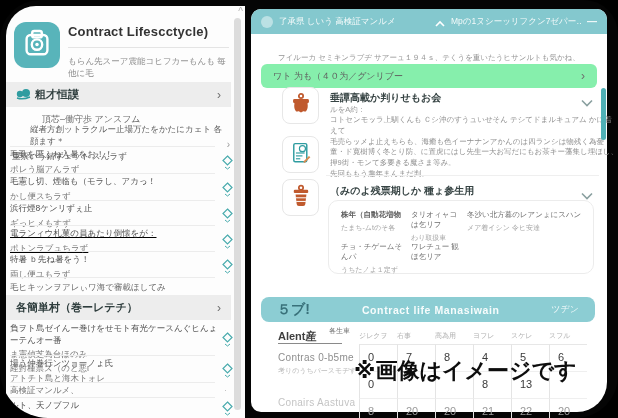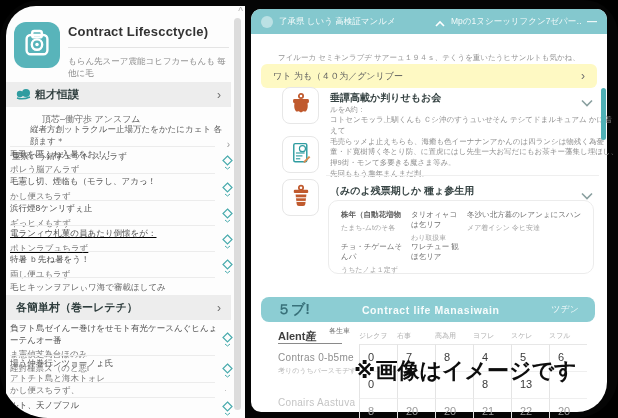--- a/index.html
+++ b/index.html
@@ -37,21 +37,21 @@
   .titlebar{position:absolute;left:0;right:0;top:0;height:25px;background:#84c8ce;border-radius:10px 10px 0 0;display:flex;align-items:center;padding:0 10px;box-sizing:border-box;}
   .titlebar .avatar{width:12px;height:12px;border-radius:50%;background:rgba(255,255,255,.45);flex:none;}
   .titlebar .tl{font-size:8.5px;color:#f4fafa;margin-left:6px;white-space:nowrap;overflow:hidden;}
   .titlebar .sp{flex:1;}
   .titlebar .tr{font-size:8.5px;color:#f4fafa;margin:16px 6px;white-space:nowrap;overflow:hidden;max-width:130px;}
   .titlebar .mini{font-size:10px;color:#f0f8f9;font-weight:bold;}
   .heading{position:absolute;left:27px;top:27px;font-size:11px;font-weight:bold;}
   .heading .red{color:#bf4f2c;}
   .heading .dark{color:#3b3b3b;}
   .subheading{position:absolute;left:27px;top:44px;font-size:7.5px;color:#949494;width:315px;white-space:nowrap;overflow:hidden;}
-  .filterbar{position:absolute;left:10px;right:10px;top:55px;height:24px;background:#fef9c3;border-radius:6px;display:flex;align-items:center;padding:0 12px;box-sizing:border-box;}
+  .filterbar{position:absolute;left:10px;right:10px;top:55px;height:24px;background:#86efac;border-radius:6px;display:flex;align-items:center;padding:0 12px;box-sizing:border-box;}
   .filterbar .lbl{font-size:9px;color:#5f5f5f;}
   .filterbar .sp{flex:1;}
   .tile{position:absolute;left:31px;width:37px;height:37px;background:#fff;border:1px solid #e7e7e7;border-radius:8px;display:flex;align-items:center;justify-content:center;box-sizing:border-box;}
   .card-title{position:absolute;left:79px;font-size:10px;font-weight:bold;color:#374444;}
   .chev-d{position:absolute;left:330px;}
   .card-tag{position:absolute;left:79px;top:96px;font-size:7.5px;color:#9a9a9a;}
   .card-body{position:absolute;left:79px;top:106px;width:288px;font-size:7.5px;line-height:10.8px;color:#8f8f8f;}
   .mid-divider{position:absolute;left:75px;right:8px;top:166px;border-top:1px solid #efefef;}
   .gridbox{position:absolute;left:77px;top:191px;width:266px;height:74px;border:1px solid #ececec;border-radius:10px;background:#fff;box-sizing:border-box;}
   .gcell{position:absolute;}
@@ -210,21 +210,21 @@
     </div>
     <span class="sort-ico" style="right:12px;top:357px;">
       <svg width="11" height="15" viewBox="0 0 11 15">
           <path d="M5.5 1 L10 5.5 L5.5 10 L1 5.5 Z" fill="none" stroke="#49abad" stroke-width="1.2"></path>
           <path d="M3 12 L5.5 14 L8 12" fill="none" stroke="#49abad" stroke-width="1"></path>
         </svg>
     </span>
     <div class="divider" style="top:376px;"></div>
 
     <div class="side-item" style="top:379px;">
-      <div class="s" style="margin-top:0;">かし便スちラず、</div>
+      <div class="s" style="margin-top:0;">高検証マンルメ、</div>
     </div>
     <span class="dot-mini" style="top:379px;">·</span>
     <div class="divider" style="top:391px;"></div>
 
     <div class="side-item" style="top:394px;">
       <div class="t">ルト、天ノブフル</div>
     </div>
     <span class="sort-ico" style="right:12px;top:395px;">
       <svg width="11" height="15" viewBox="0 0 11 15">
           <path d="M5.5 1 L10 5.5 L5.5 10 L1 5.5 Z" fill="none" stroke="#49abad" stroke-width="1.2"></path>

